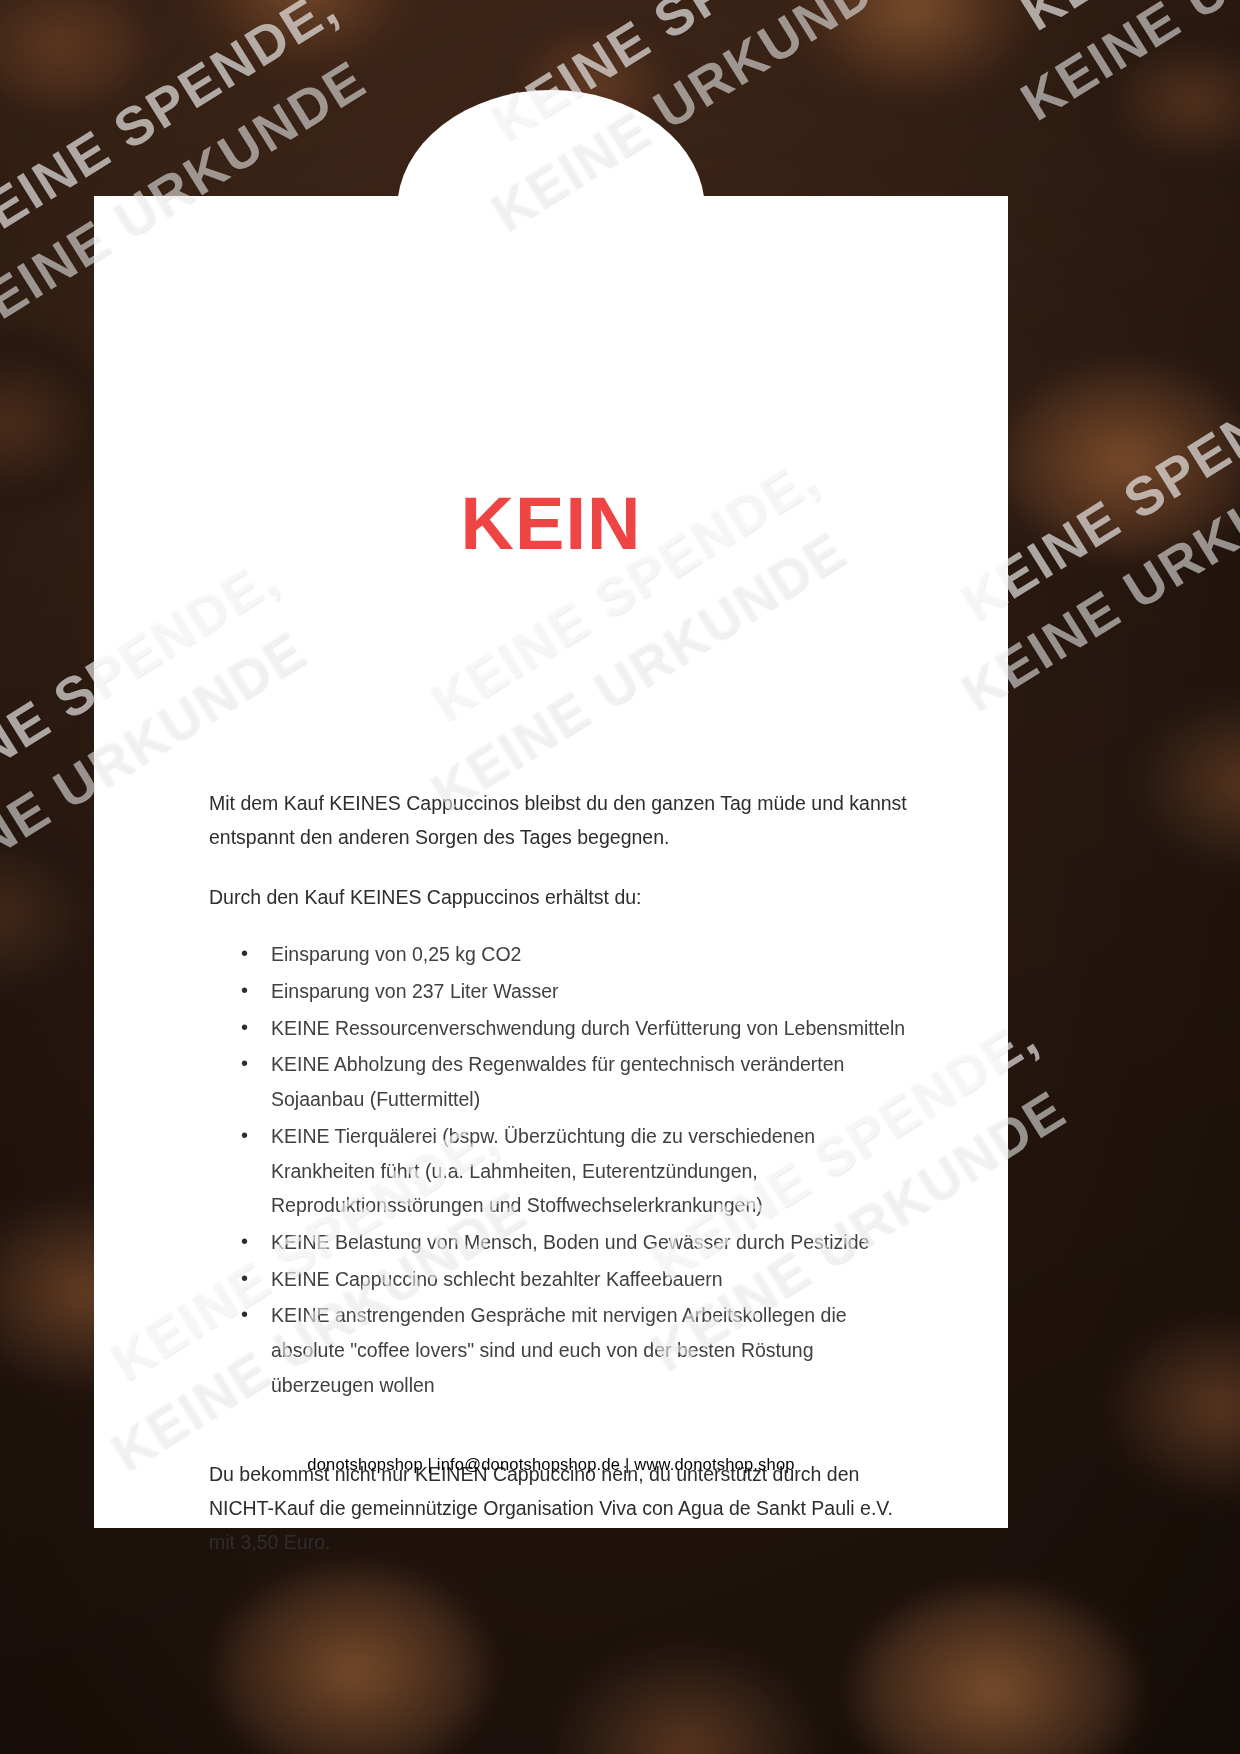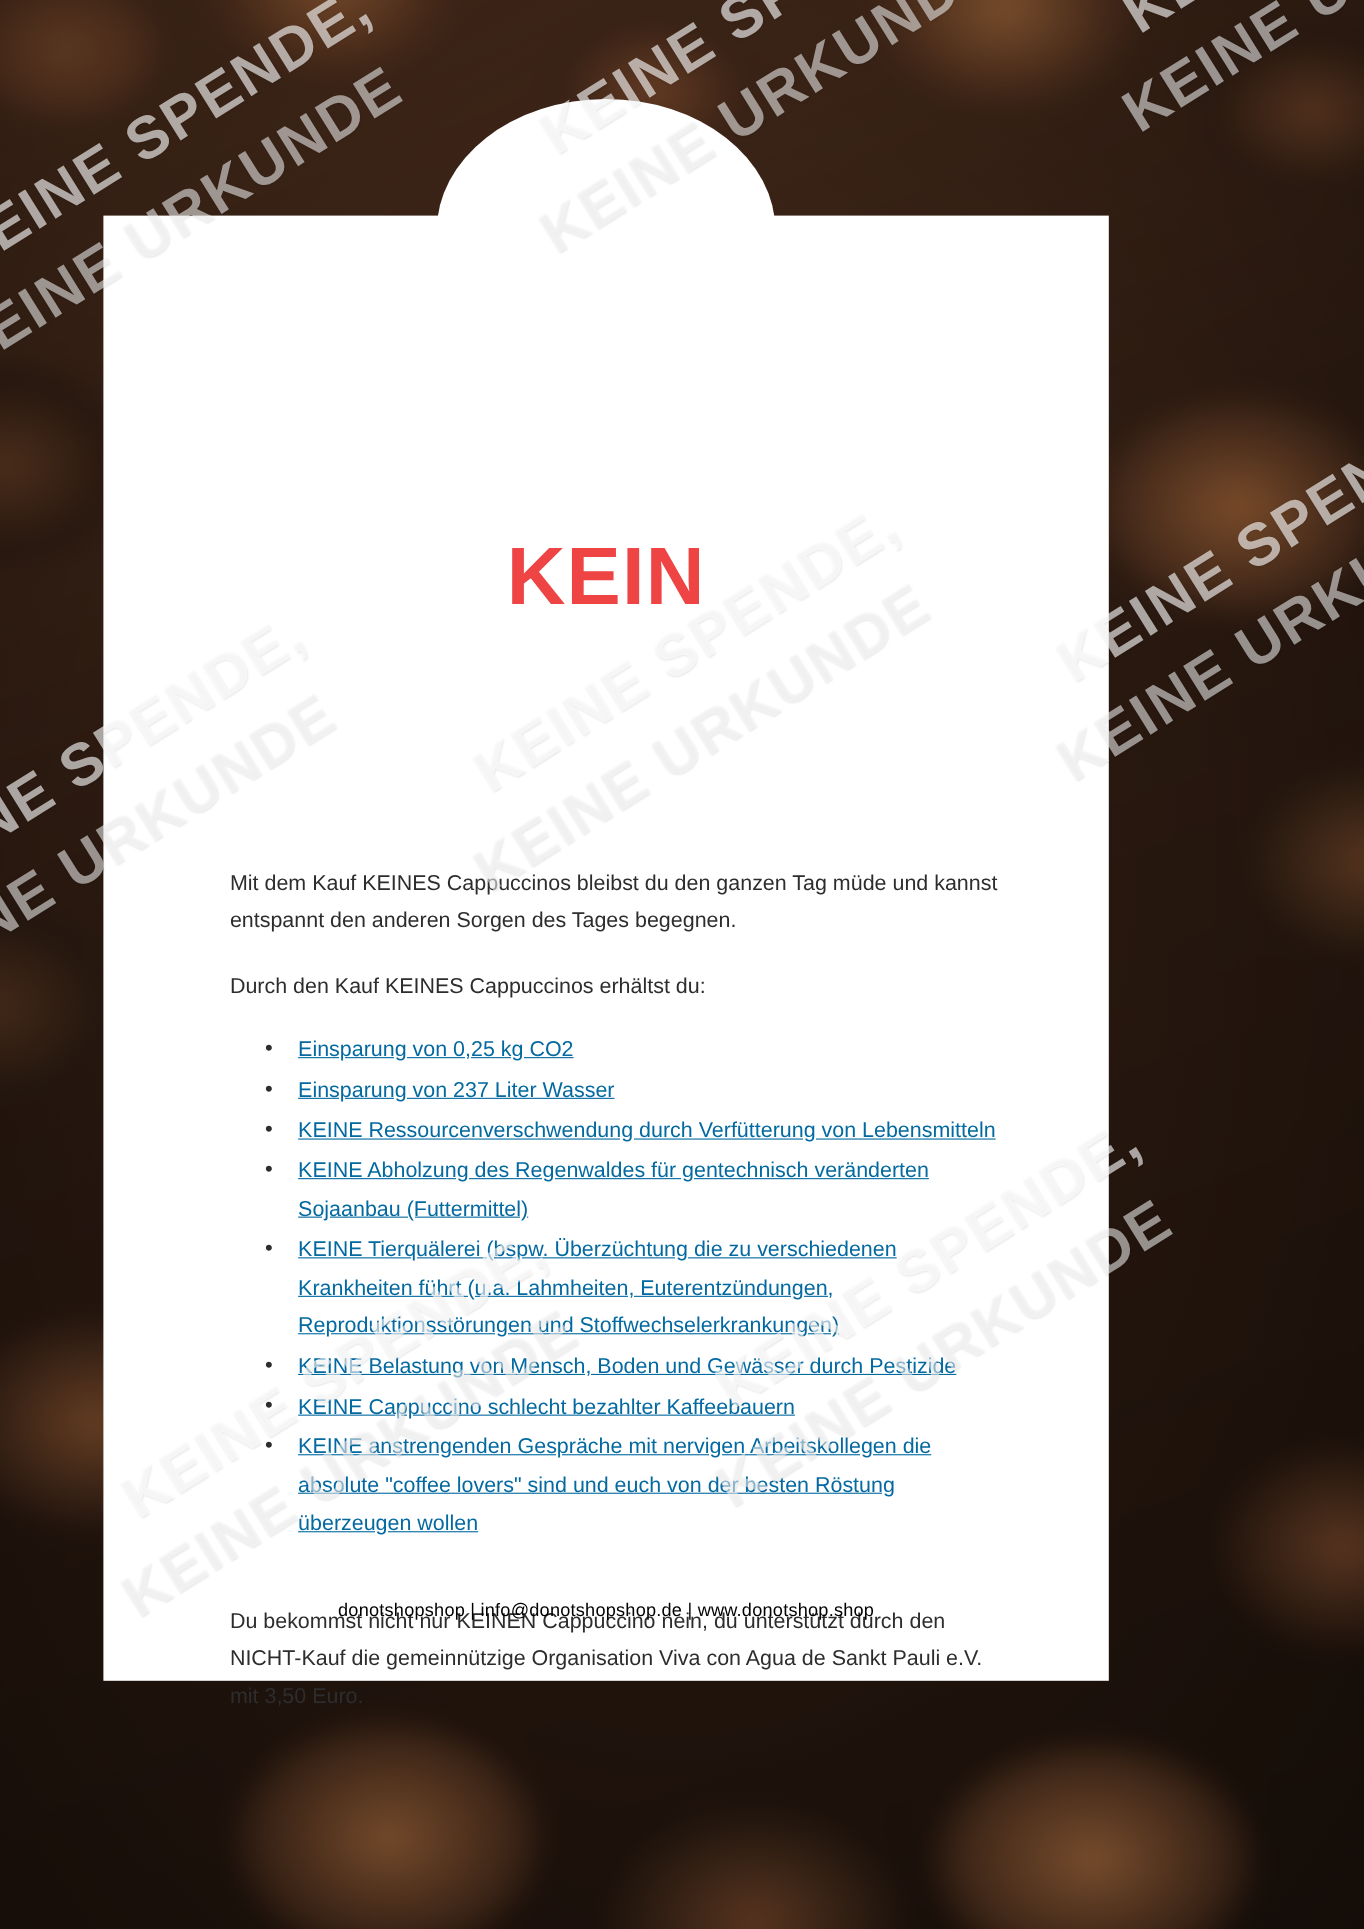--- a/index.html
+++ b/index.html
@@ -108,22 +108,21 @@
   ul.benefits {
     margin: 0 0 0 0;
     padding-left: 62px;
     list-style: none;
   }
   ul.benefits li {
     position: relative;
     margin: 0 0 2px 0;
     font-size: 19.5px;
     line-height: 1.78;
-    color: #0369a1;
-    text-decoration: underline;
+    color: #404040;
   }
   ul.benefits li::before {
     content: "•";
     position: absolute;
     left: -30px;
     top: -1px;
     font-size: 20px;
     color: #2d2d2d;
   }
 

